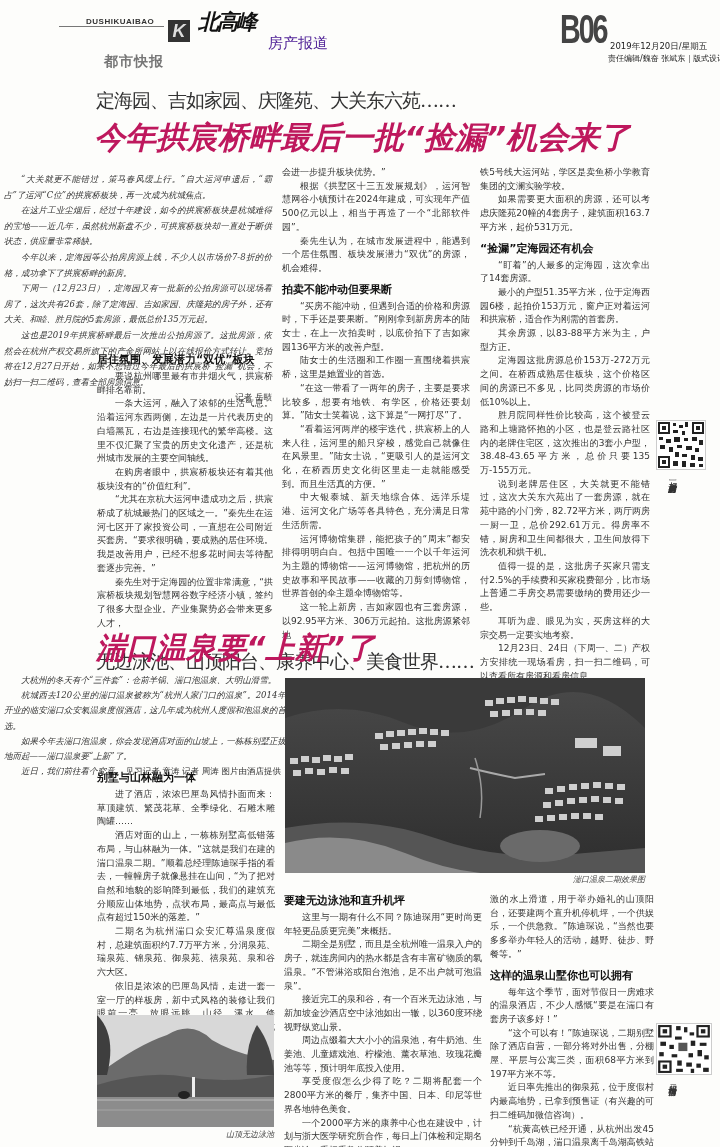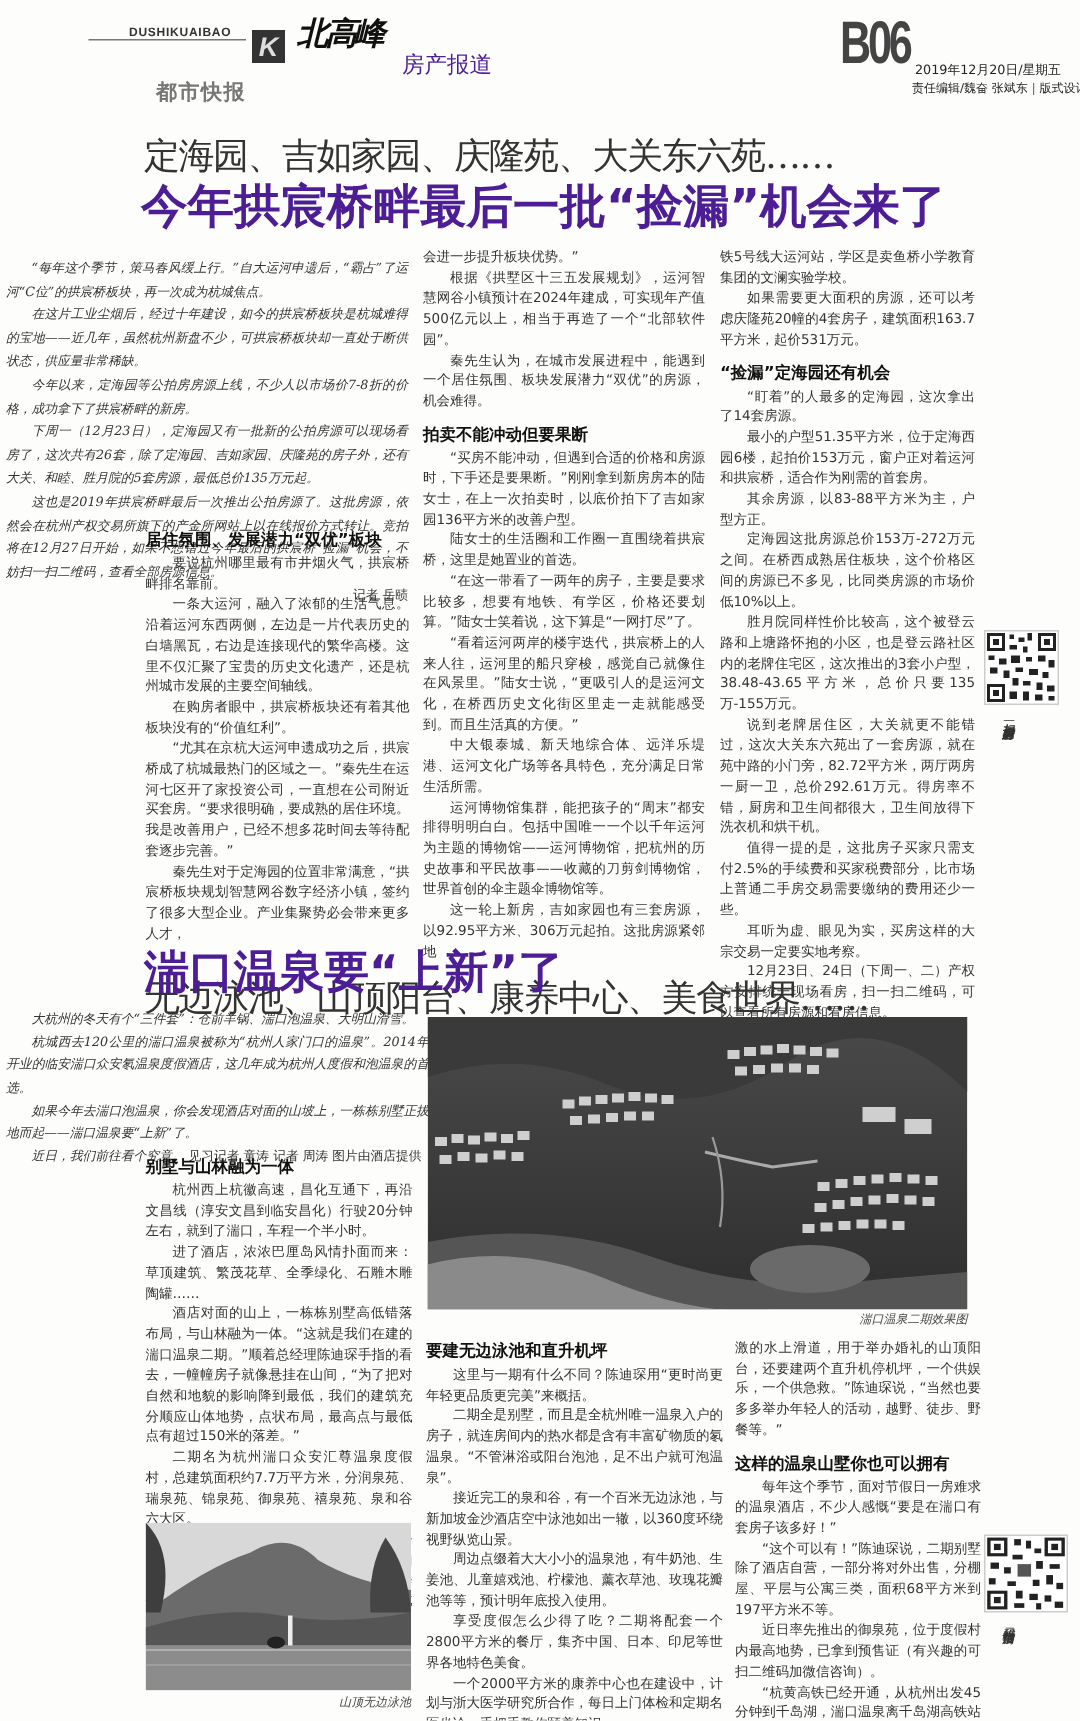--- a/index.html
+++ b/index.html
@@ -12,22 +12,22 @@
   .brand-en { position: absolute; left: 86px; top: 17px; font-size: 8px; font-weight: bold; letter-spacing: 0.5px; color: #333; font-family: "Liberation Sans", sans-serif; }
   .brand-cn { position: absolute; left: 104px; top: 29px; font-size: 14px; font-weight: bold; color: #777; letter-spacing: 1px; margin-top: 24px; }
   .brand-k { position: absolute; left: 168px; top: 20px; width: 22px; height: 22px; background: #333; color: #ddd; font-weight: bold; font-size: 18px; line-height: 22px; text-align: center; font-family: "Liberation Sans", sans-serif; font-style: italic; }
   .section-name { position: absolute; left: 198px; top: 8px; font-size: 21px; font-weight: bold; color: #111; font-family: "DejaVu Serif", serif; font-style: italic; letter-spacing: -2px; }
   .section-sub { position: absolute; left: 268px; top: 34px; font-size: 15px; color: #4c1d95; }
   .page-num { position: absolute; left: 560px; top: 5px; font-size: 40px; font-weight: bold; color: #444; font-family: "Liberation Sans", sans-serif; letter-spacing: -3px; transform: scaleX(0.72); transform-origin: left top; line-height: 48px; }
   .date-line { position: absolute; left: 610px; top: 41px; font-size: 8.5px; color: #222; white-space: nowrap; }
   .editors-line { position: absolute; left: 608px; top: 53px; font-size: 8px; color: #222; white-space: nowrap; }
 
   
-  .kicker { position: absolute; font-size: 24px; color: #333; font-family: "DejaVu Serif", serif; white-space: nowrap; letter-spacing: -1px; }
-  .headline { position: absolute; font-size: 30px; font-weight: bold; color: #4c1d95; white-space: nowrap; letter-spacing: 0px; }
+  .kicker { position: absolute; font-size: 19px; color: #333; font-family: "DejaVu Serif", serif; white-space: nowrap; letter-spacing: -1px; }
+  .headline { position: absolute; font-size: 30px; font-weight: bold; color: #be185d; white-space: nowrap; letter-spacing: 0px; font-style: italic; }
 
   
   .text-block { position: absolute; font-size: 9px; line-height: 13.7px; color: #333; text-align: justify; }
   .text-block p { text-indent: 2em; }
   .text-block p.noindent { text-indent: 0; }
   .intro { font-family: "DejaVu Serif", serif; font-size: 8.5px; color: #333; font-style: italic; }
   .sub-head { font-size: 11px; font-weight: bold; color: #111; margin: 6px 0 2px; text-indent: 0 !important; line-height: 16px; }
   .byline { text-align: right; font-style: normal; font-family: "DejaVu Sans", sans-serif; }
   .byline-inline { font-style: normal; font-family: "DejaVu Sans", sans-serif; }
 
@@ -52,21 +52,21 @@
   <span class="page-num">B06</span>
   <span class="date-line">2019年12月20日/星期五</span>
   <span class="editors-line">责任编辑/魏奋 张斌东｜版式设计/庄文新</span>
 </header>
 
 <section>
   <div class="kicker" style="left:96px; top:88px;">定海园、吉如家园、庆隆苑、大关东六苑……</div>
   <div class="headline" style="left:94px; top:117px; font-size:31px;">今年拱宸桥畔最后一批“捡漏”机会来了</div>
 
   <div class="text-block intro" style="left:4px; top:172px; width:268px; line-height:15.6px;">
-    <p>“每年这个季节，策马春风缓上行。”自大运河申遗后，“霸占”了运河“C位”的拱宸桥板块，再一次成为杭城焦点。</p>
+    <p>“大关就更不能错过，策马春风缓上行。”自大运河申遗后，“霸占”了运河“C位”的拱宸桥板块，再一次成为杭城焦点。</p>
     <p>在这片工业尘烟后，经过十年建设，如今的拱宸桥板块是杭城难得的宝地——近几年，虽然杭州新盘不少，可拱宸桥板块却一直处于断供状态，供应量非常稀缺。</p>
     <p>今年以来，定海园等公拍房房源上线，不少人以市场价7-8折的价格，成功拿下了拱宸桥畔的新房。</p>
     <p>下周一（12月23日），定海园又有一批新的公拍房源可以现场看房了，这次共有26套，除了定海园、吉如家园、庆隆苑的房子外，还有大关、和睦、胜月院的5套房源，最低总价135万元起。</p>
     <p>这也是2019年拱宸桥畔最后一次推出公拍房源了。这批房源，依然会在杭州产权交易所旗下的产金所网站上以在线报价方式转让。竞拍将在12月27日开始，如果不想错过今年最后的拱宸桥“捡漏”机会，不妨扫一扫二维码，查看全部房源信息。</p>
     <p class="byline">记者 岳赜</p>
   </div>
 
   <div class="text-block" style="left:97px; top:352px; width:176px;">
     <div class="sub-head" style="margin-top:0;">居住氛围、发展潜力“双优”板块</div>
     <p>要说杭州哪里最有市井烟火气，拱宸桥畔排名靠前。</p>
@@ -229,21 +229,20 @@
       </g>
       <path d="M185 90 Q205 95 230 100 L260 96" stroke="#aaa" stroke-width="2" fill="none"></path>
       <path d="M190 80 Q200 110 195 140" stroke="#999" stroke-width="1.5" fill="none"></path>
       <ellipse cx="255" cy="168" rx="40" ry="16" fill="#6a6a6a"></ellipse>
     </svg>
   </div>
   <div class="caption" style="left:520px; top:874px; width:125px;">湍口温泉二期效果图</div>
 
   <div class="text-block" style="left:97px; top:770px; width:178px;">
     <div class="sub-head" style="margin-top:0;">别墅与山林融为一体</div>
-    <p>杭州西上杭徽高速，昌化互通下，再沿文昌线（淳安文昌到临安昌化）行驶20分钟左右，就到了湍口，车程一个半小时。</p>
     <p>进了酒店，浓浓巴厘岛风情扑面而来：草顶建筑、繁茂花草、全季绿化、石雕木雕陶罐……</p>
     <p>酒店对面的山上，一栋栋别墅高低错落布局，与山林融为一体。“这就是我们在建的湍口温泉二期。”顺着总经理陈迪琛手指的看去，一幢幢房子就像悬挂在山间，“为了把对自然和地貌的影响降到最低，我们的建筑充分顺应山体地势，点状布局，最高点与最低点有超过150米的落差。”</p>
     <p>二期名为杭州湍口众安汇尊温泉度假村，总建筑面积约7.7万平方米，分润泉苑、瑞泉苑、锦泉苑、御泉苑、禧泉苑、泉和谷六大区。</p>
     <p>依旧是浓浓的巴厘岛风情，走进一套一室一厅的样板房，新中式风格的装修让我们眼前一亮，放眼远眺，山径、溪水、修竹，“千里横黛色，数峰出云间”的意态一览无余。</p>
   </div>
 
   <div class="photo" style="left:97px; top:1015px; width:177px; height:112px;">
     <svg width="177" height="112" viewBox="0 0 177 112">
       <rect width="177" height="112" fill="#d8d8d8"></rect>
       <path d="M0 60 Q40 30 70 20 Q95 5 115 25 Q140 40 177 45 L177 82 L0 82Z" fill="#6b6b6b"></path>

